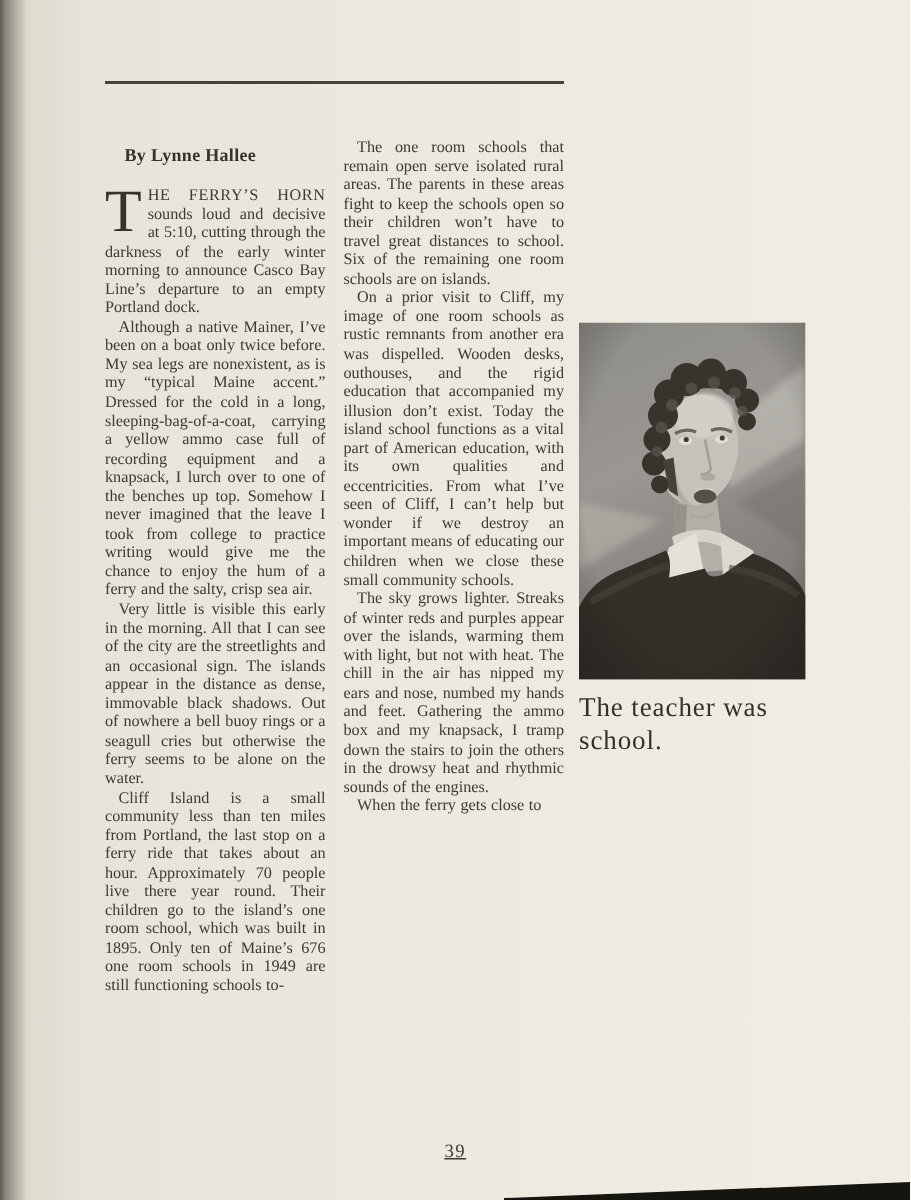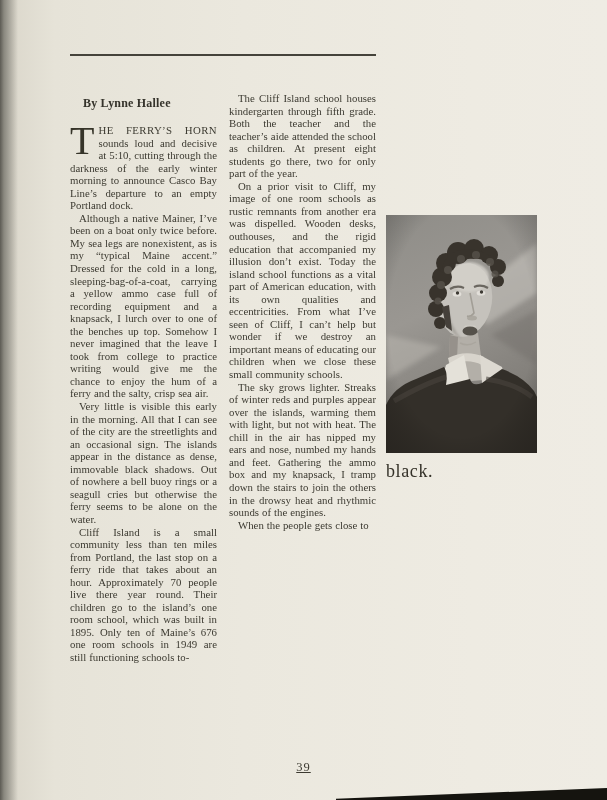--- a/index.html
+++ b/index.html
@@ -73,24 +73,24 @@
   <div class="columns">
     <div class="col">
       <div class="byline">By Lynne Hallee</div>
       <p class="para first-para"><span class="dropcap">T</span><span class="lead-caps">HE FERRY’S HORN</span>
         <span>sounds loud and decisive at 5:10, cutting through the darkness of the early winter morning to announce Casco Bay Line’s departure to an empty Portland dock.</span></p>
       <p class="para">Although a native Mainer, I’ve been on a boat only twice before. My sea legs are nonexistent, as is my “typical Maine accent.” Dressed for the cold in a long, sleeping-bag-of-a-coat, carrying a yellow ammo case full of recording equipment and a knapsack, I lurch over to one of the benches up top. Somehow I never imagined that the leave I took from college to practice writing would give me the chance to enjoy the hum of a ferry and the salty, crisp sea air.</p>
       <p class="para">Very little is visible this early in the morning. All that I can see of the city are the streetlights and an occasional sign. The islands appear in the distance as dense, immovable black shadows. Out of nowhere a bell buoy rings or a seagull cries but otherwise the ferry seems to be alone on the water.</p>
       <p class="para">Cliff Island is a small community less than ten miles from Portland, the last stop on a ferry ride that takes about an hour. Approximately 70 people live there year round. Their children go to the island’s one room school, which was built in 1895. Only ten of Maine’s 676 one room schools in 1949 are still functioning schools to-</p>
     </div>
     <div class="col">
-      <p class="para">The Cliff Island school houses kindergarten through fifth grade. Both the teacher and the teacher’s aide attended the school as children. At present eight students go there, two for only part of the year.</p>
+      <p class="para">The one room schools that remain open serve isolated rural areas. The parents in these areas fight to keep the schools open so their children won’t have to travel great distances to school. Six of the remaining one room schools are on islands.</p>
       <p class="para">On a prior visit to Cliff, my image of one room schools as rustic remnants from another era was dispelled. Wooden desks, outhouses, and the rigid education that accompanied my illusion don’t exist. Today the island school functions as a vital part of American education, with its own qualities and eccentricities. From what I’ve seen of Cliff, I can’t help but wonder if we destroy an important means of educating our children when we close these small community schools.</p>
       <p class="para">The sky grows lighter. Streaks of winter reds and purples appear over the islands, warming them with light, but not with heat. The chill in the air has nipped my ears and nose, numbed my hands and feet. Gathering the ammo box and my knapsack, I tramp down the stairs to join the others in the drowsy heat and rhythmic sounds of the engines.</p>
-      <p class="para">When the people gets close to</p>
+      <p class="para">When the ferry gets close to</p>
     </div>
   </div>
 
   <figure class="photo">
     <svg viewBox="0 0 151 238" xmlns="http://www.w3.org/2000/svg" role="img">
       <defs>
         <linearGradient id="pbg" x1="0" y1="0" x2="0.3" y2="1">
           <stop offset="0" stop-color="#8f8d88"></stop>
           <stop offset="0.45" stop-color="#9a9792"></stop>
           <stop offset="1" stop-color="#7c7974"></stop>
@@ -155,20 +155,21 @@
       <path d="M60,150 L78,140 L84,170 L52,178 Z" fill="#e4e1d9"></path>
       <path d="M94,140 L116,152 L122,176 L96,168 Z" fill="#ddd9d1"></path>
       <path d="M0,238 L0,190 Q8,172 30,164 L58,152 Q62,158 60,170 L84,164 Q86,172 96,168 L116,154 Q138,162 148,176 L151,182 L151,238 Z" fill="#332f29"></path>
       <path d="M8,186 Q40,168 60,162" stroke="#4a453d" stroke-width="5" fill="none" opacity="0.6"></path>
       <path d="M100,164 Q128,168 146,182" stroke="#4a453d" stroke-width="5" fill="none" opacity="0.6"></path>
       <rect width="151" height="238" fill="url(#vig)"></rect>
     </svg>
   </figure>
 
   <div class="caption">
-    <span class="caption-line">black.</span>
+    <span class="caption-line">The teacher was</span>
+    <span class="caption-line">school.</span>
   </div>
 
   <div class="page-number">39</div>
 
   <div class="bottom-edge"></div>
 
 </div>
 
 </body></html>

